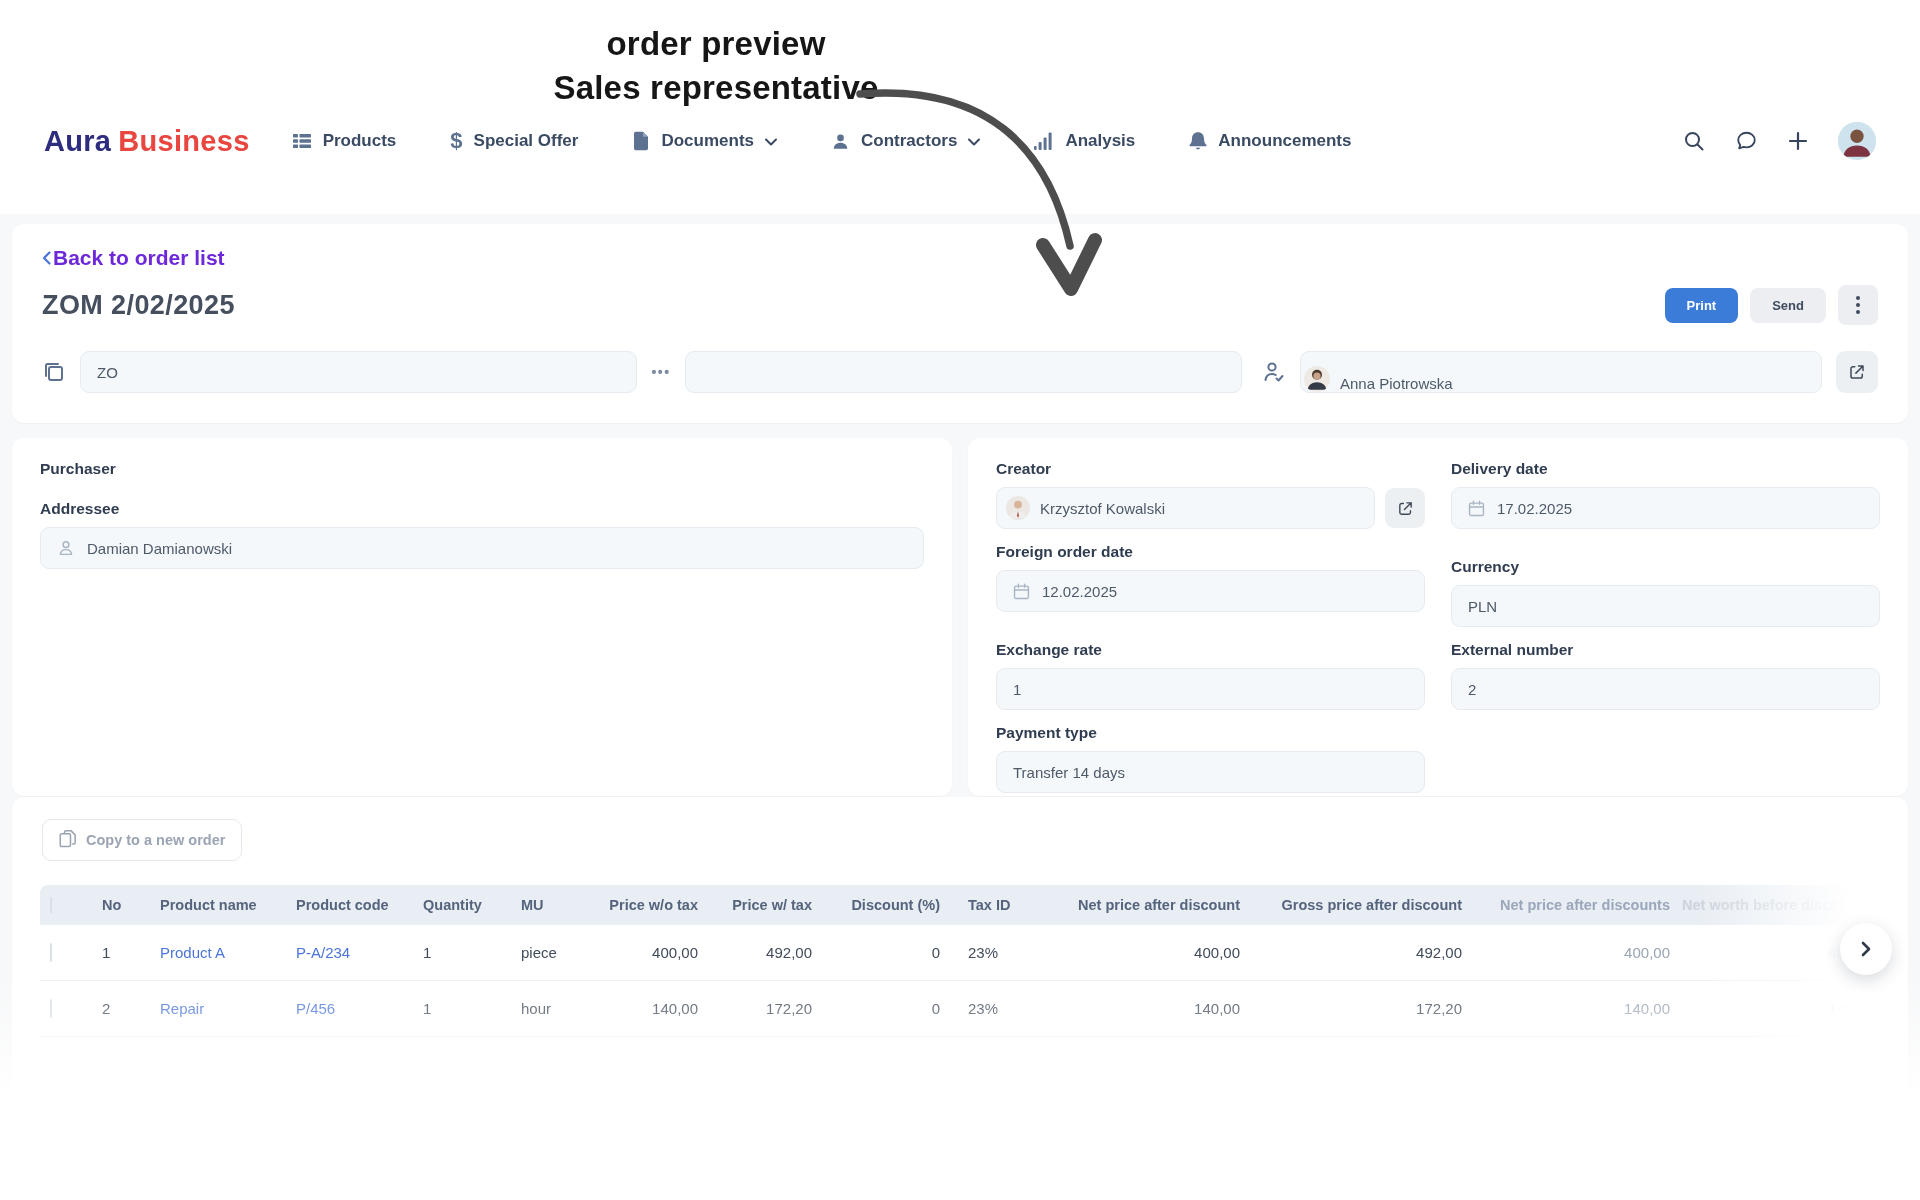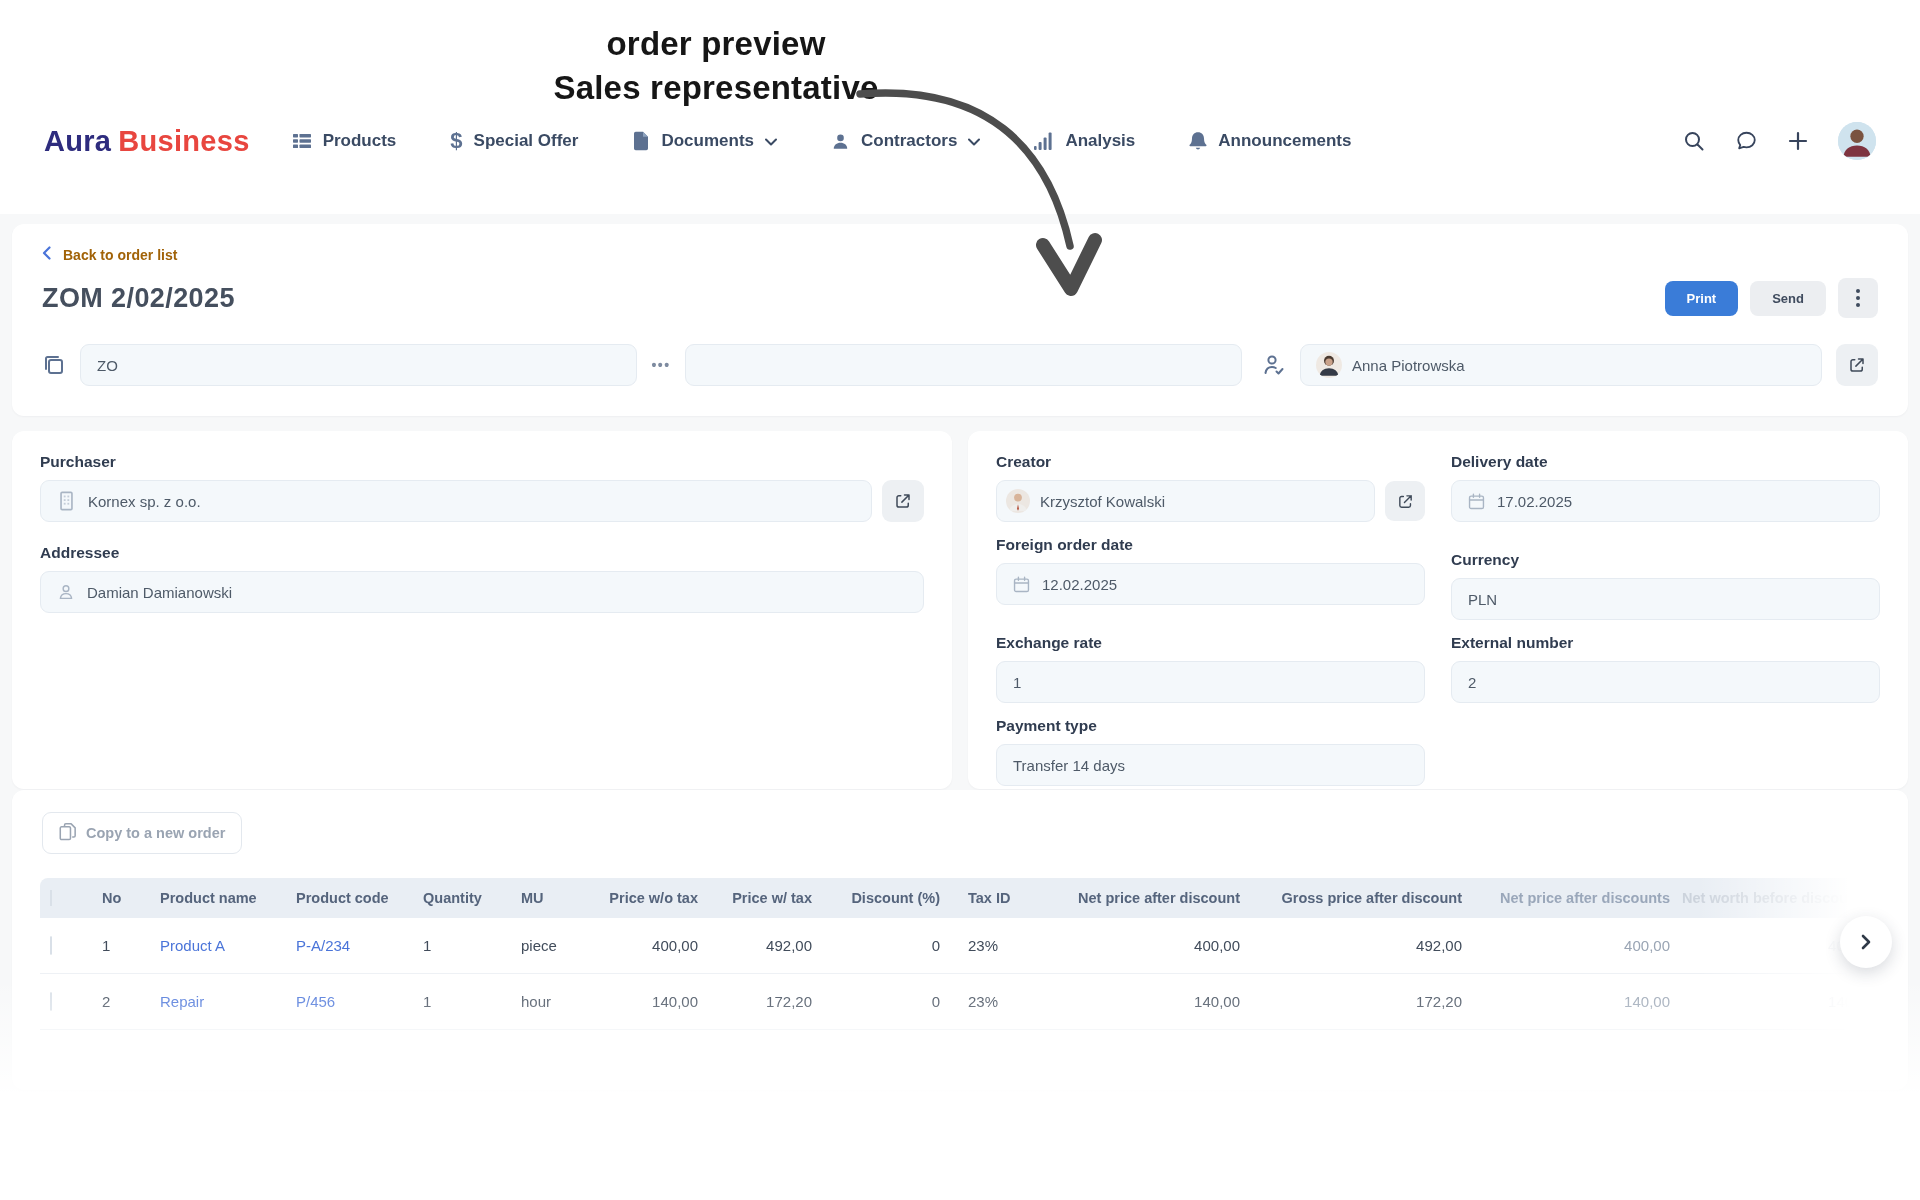--- a/index.html
+++ b/index.html
@@ -24,39 +24,39 @@
   .nav-right { margin-left:auto; display:flex; align-items:center; gap:30px; }
   .icon-btn { display:flex; align-items:center; justify-content:center; cursor:pointer; }
   .avatar-lg { width:38px; height:38px; border-radius:50%; background:#cfe3ee; overflow:hidden; flex:none; }
 
   
   .main { position:absolute; top:214px; left:0; right:0; height:878px;
     background:#f7f8f9; padding:10px 12px 0; }
 
   .header-card { background:#fff; border-radius:12px; padding:22px 30px 30px;
     margin-bottom:15px; box-shadow:0 1px 2px rgba(16,24,40,.04); }
-  .back-row { display:flex; align-items:center; gap:12px; color:#a16207; font-size:14px;
+  .back-row { display:flex; align-items:center; gap:2px; color:#6d28d9; font-size:21px;
     font-weight:700; cursor:pointer; width:max-content; }
   .title-row { display:flex; align-items:center; justify-content:space-between; margin-top:15px; }
   h1 { font-size:27px; font-weight:600; color:#454f5e; letter-spacing:.4px; }
   .actions { display:flex; align-items:center; gap:12px; }
   .btn { border:none; border-radius:8px; font-family:inherit; font-size:13px; font-weight:700;
     padding:10px 22px; cursor:pointer; }
   .btn-primary { background:#3a7cd8; color:#fff; }
   .btn-secondary { background:#eceef1; color:#3f4b5e; }
   .btn-icon { width:40px; height:40px; border-radius:8px; background:#eceef1; border:none;
     display:flex; flex-direction:column; align-items:center; justify-content:center; gap:3px; cursor:pointer; }
   .btn-icon i { width:4px; height:4px; border-radius:50%; background:#3f4b5e; }
 
   .fields-row { display:flex; align-items:center; gap:14px; margin-top:26px; }
   .inp { height:42px; background:#f4f8fb; border:1px solid #e5ebf1; border-radius:9px;
     display:flex; align-items:center; padding:0 16px; font-size:15px; color:#4e5a68; }
   .inp.grow { flex:1; }
   .sep-dots { color:#7e8ba0; font-weight:700; font-size:14px; letter-spacing:1.5px; }
-  .rep-field { width:522px; flex:none; gap:10px; padding-left:15px; }
+  .rep-field { width:522px; flex:none; gap:10px; padding-left:3px;align-items:flex-end; }
   .avatar-sm { width:26px; height:26px; border-radius:50%; overflow:hidden; flex:none; }
   .sq-btn { width:42px; height:42px; flex:none; border:none; border-radius:9px; background:#edf0f3;
     display:flex; align-items:center; justify-content:center; cursor:pointer; }
 
   
   .cards-row { display:flex; gap:16px; height:358px; }
   .card { flex:1; background:#fff; border-radius:12px; padding:12px 28px 22px;
     box-shadow:0 1px 2px rgba(16,24,40,.04); overflow:hidden; }
   .f-label { font-size:15.5px; font-weight:700; color:#303c50; margin:10px 0 9px; }
   .field-row { display:flex; align-items:center; gap:10px; }
@@ -266,44 +266,20 @@
             <path d="M14 4h6v6M20 4 10.5 13.5" stroke="#3f4a59" stroke-width="2" fill="none" stroke-linecap="round" stroke-linejoin="round"></path>
           </svg>
       </button>
     </div>
   </div>
 
   <div class="cards-row">
 
     <div class="card">
       <div class="f-label">Purchaser</div>
-      <div class="field-row">
-        <div class="inp grow">
-          <span class="lead-icon">
-            <svg width="19" height="20" viewBox="0 0 20 22">
-                <rect x="4" y="1.5" width="12" height="19" rx="1.2" stroke="#a9b5c4" stroke-width="1.8" fill="none"></rect>
-                <g fill="#c4cdd8">
-                  <rect x="7" y="5" width="2" height="2"></rect>
-                  <rect x="11" y="5" width="2" height="2"></rect>
-                  <rect x="7" y="9" width="2" height="2"></rect>
-                  <rect x="11" y="9" width="2" height="2"></rect>
-                  <rect x="7" y="13" width="2" height="2"></rect>
-                  <rect x="11" y="13" width="2" height="2"></rect>
-                </g>
-              </svg>
-          </span>
-          <span>Kornex sp. z o.o.</span>
-        </div>
-        <button class="sq-btn">
-          <svg width="18" height="18" viewBox="0 0 24 24">
-              <path d="M9 5H6.5A2.5 2.5 0 0 0 4 7.5v10A2.5 2.5 0 0 0 6.5 20h10a2.5 2.5 0 0 0 2.5-2.5V15" stroke="#3f4a59" stroke-width="2" fill="none" stroke-linecap="round"></path>
-              <path d="M14 4h6v6M20 4 10.5 13.5" stroke="#3f4a59" stroke-width="2" fill="none" stroke-linecap="round" stroke-linejoin="round"></path>
-            </svg>
-        </button>
-      </div>
       <div class="f-label" style="margin-top:22px;">Addressee</div>
       <div class="inp">
         <span class="lead-icon">
           <svg width="18" height="18" viewBox="0 0 24 24">
               <circle cx="12" cy="7.5" r="3.8" stroke="#a9b5c4" stroke-width="1.9" fill="none"></circle>
               <path d="M4.5 20.5c.6-4 3.6-6.3 7.5-6.3s6.9 2.3 7.5 6.3z" stroke="#a9b5c4" stroke-width="1.9" fill="none" stroke-linejoin="round"></path>
             </svg>
         </span>
         <span>Damian Damianowski</span>
       </div>

